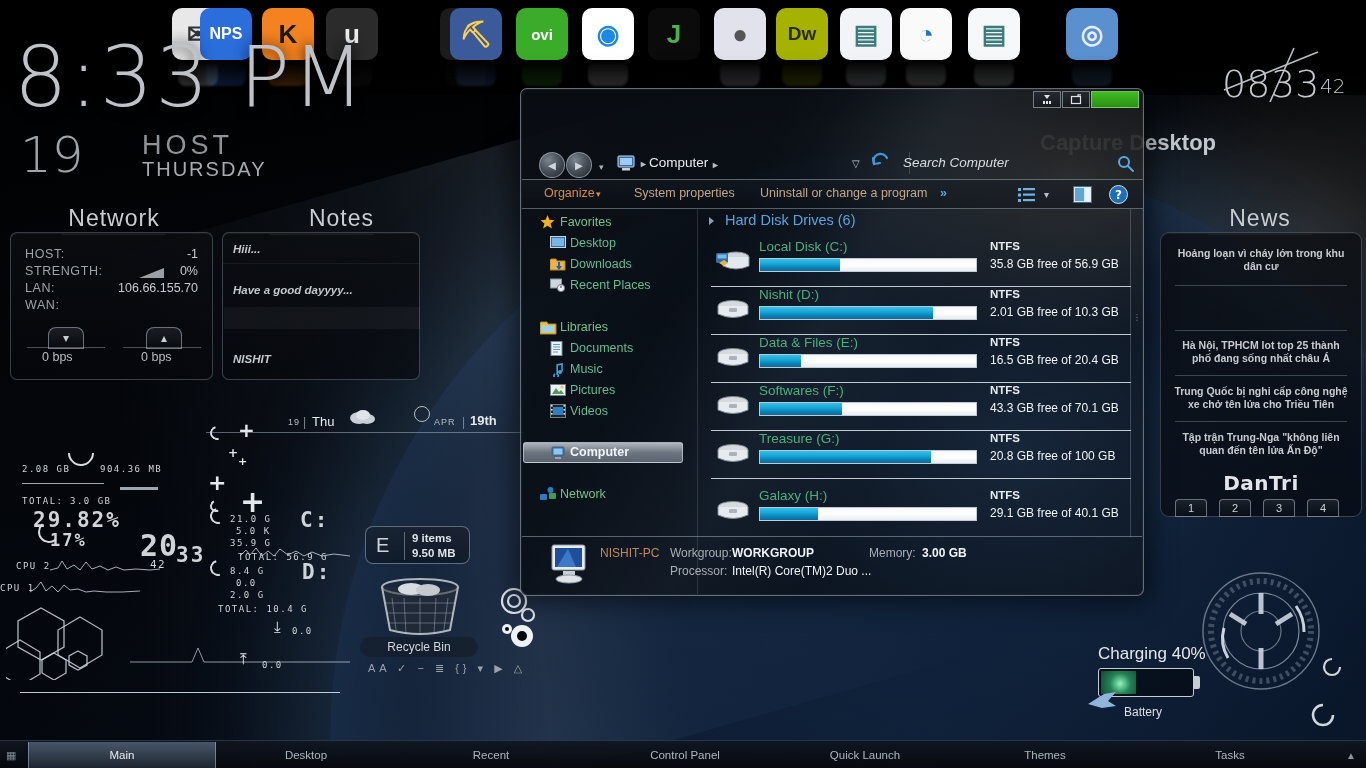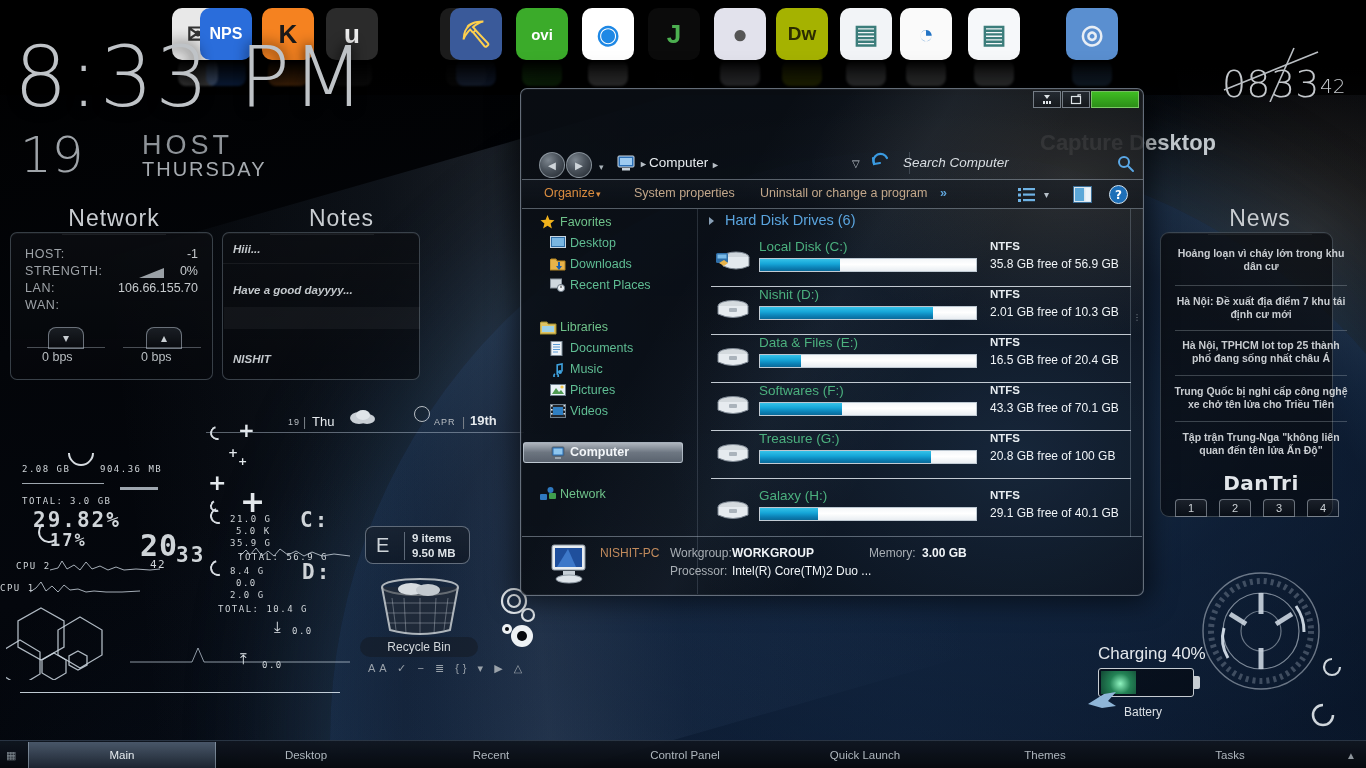--- a/index.html
+++ b/index.html
@@ -95,21 +95,21 @@
   
   #notes-widget { left: 222px; top: 232px; width: 198px; height: 148px; }
   .note-line {
     position: absolute; left: 10px; font-style: italic; font-weight: bold;
     font-size: 11.5px; color: #c3c8cc;
   }
   .note-sep { position:absolute; left:0; width: 100%; height: 1px; background: rgba(255,255,255,0.06); }
   .note-hl { position:absolute; left:1px; width: 196px; height: 22px; background: rgba(255,255,255,0.045); }
 
   
-  #news-widget { left: 1160px; top: 232px; width: 173px; height: 285px; border-radius: 9px; }
+  #news-widget { left: 1160px; top: 232px; width: 202px; height: 285px; border-radius: 9px; }
   .news-item {
     position: absolute; width: 178px; left: 11px;
     text-align: center; font-size: 10.5px; font-weight: bold;
     color: #c8ccd0; line-height: 13px;
   }
   .news-div { position: absolute; left: 14px; width: 172px; height: 1px; background: rgba(190,200,210,0.28); }
   .news-brand {
     position: absolute; left: 0; width: 200px; text-align: center;
     top: 472px; font-size: 20px; font-weight: bold; color: #e2e6ea;
     font-family: "DejaVu Sans", sans-serif; letter-spacing: .5px;
@@ -419,21 +419,20 @@
     <div class="note-line" style="top:10px;">Hiii...</div>
     <div class="note-sep" style="top:30px;"></div>
     <div class="note-line" style="top:51px;">Have a good dayyyy...</div>
     <div class="note-hl" style="top:74px;"></div>
     <div class="note-line" style="top:120px;">NISHIT</div>
   </div>
 
   <div class="widget-panel" id="news-widget">
     <div class="news-item" style="top:14px;">Hoảng loạn vì cháy lớn trong khu dân cư</div>
     <div class="news-div" style="top:52px;"></div>
-    <div class="news-item" style="top:62px;">Hà Nội: Đề xuất địa điểm 7 khu tái định cư mới</div>
     <div class="news-div" style="top:97px;"></div>
     <div class="news-item" style="top:106px;">Hà Nội, TPHCM lot top 25 thành phố đang sống nhất châu Á</div>
     <div class="news-div" style="top:142px;"></div>
     <div class="news-item" style="top:152px;">Trung Quốc bị nghi cấp công nghệ xe chở tên lửa cho Triều Tiên</div>
     <div class="news-div" style="top:188px;"></div>
     <div class="news-item" style="top:198px;">Tập trận Trung-Nga "không liên quan đến tên lửa Ấn Độ"</div>
     <div class="news-brand" style="top:238px;">DanTri</div>
     <div class="news-page" style="left:14px;  top:266px;">1</div>
     <div class="news-page" style="left:58px;  top:266px;">2</div>
     <div class="news-page" style="left:102px; top:266px;">3</div>

